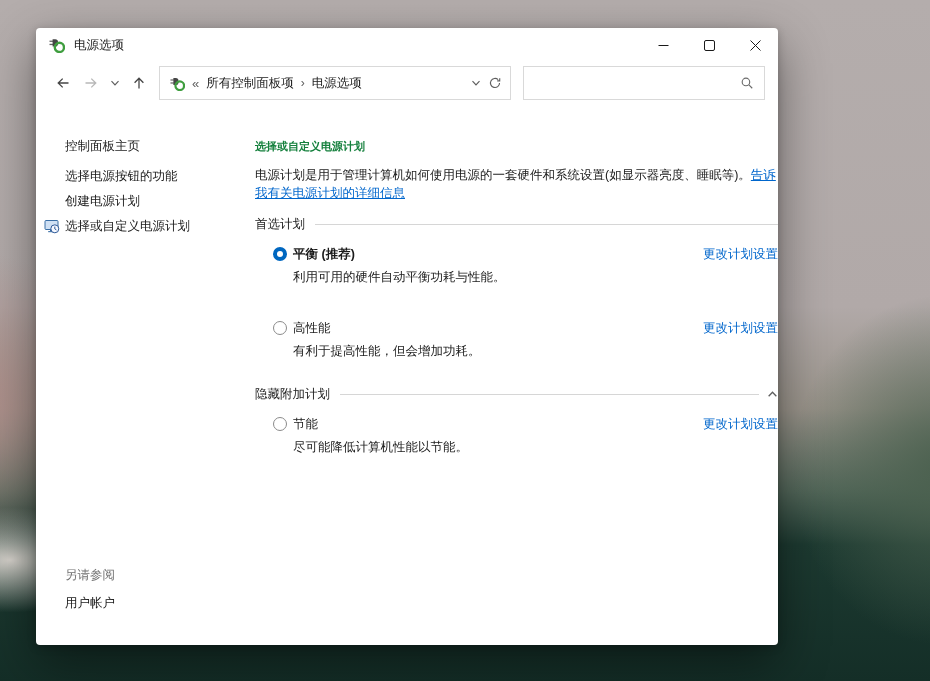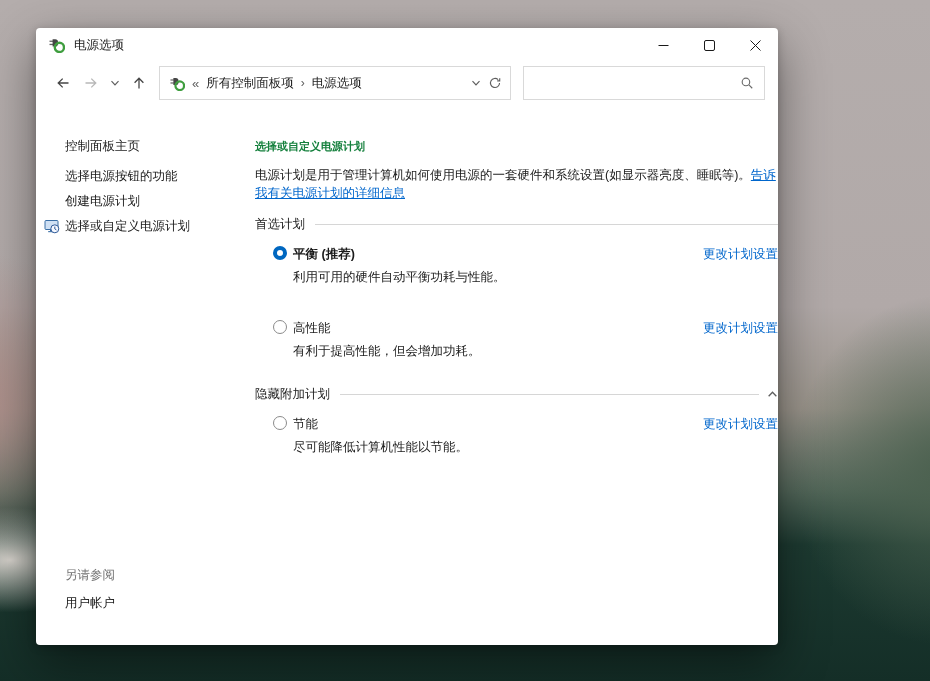--- a/index.html
+++ b/index.html
@@ -60,21 +60,21 @@
   .desc { margin-top:8px; line-height:18px; }
   a.link { color:#0066CC; text-decoration:underline; cursor:pointer; }
   .section-hdr { margin-top:11px; display:flex; align-items:center; height:16px; }
   .section-hdr .lbl { margin-right:10px; }
   .section-hdr .rule { flex:1; height:1px; background:#d6d6d6; }
   .section-hdr .collapse { margin-left:8px; color:#5f5f5f; display:flex; }
   .section-hdr.gap1 { margin-top:14px; }
   .section-hdr.gap2 { margin-top:26px; }
   .plan { margin-top:14px; }
   .plan + .plan { margin-top:34px; }
-  .plan-row { display:flex; align-items:flex-start; height:16px; }
+  .plan-row { display:flex; align-items:center; height:16px; }
   .radio { width:14px; height:14px; border-radius:50%; border:1px solid #8b8b8b; background:#fff; margin-left:18px; flex:none; }
   .radio.selected { border:4px solid #0067C0; }
   .plan-name { margin-left:6px; }
   .plan-name.bold { font-weight:bold; }
   .plan-link { margin-left:auto; color:#0066CC; text-decoration:none; cursor:pointer; }
   .plan-desc { margin-left:38px; margin-top:6px; line-height:18px; }
   svg { display:block; }
 </style>
 </head>
 <body>

